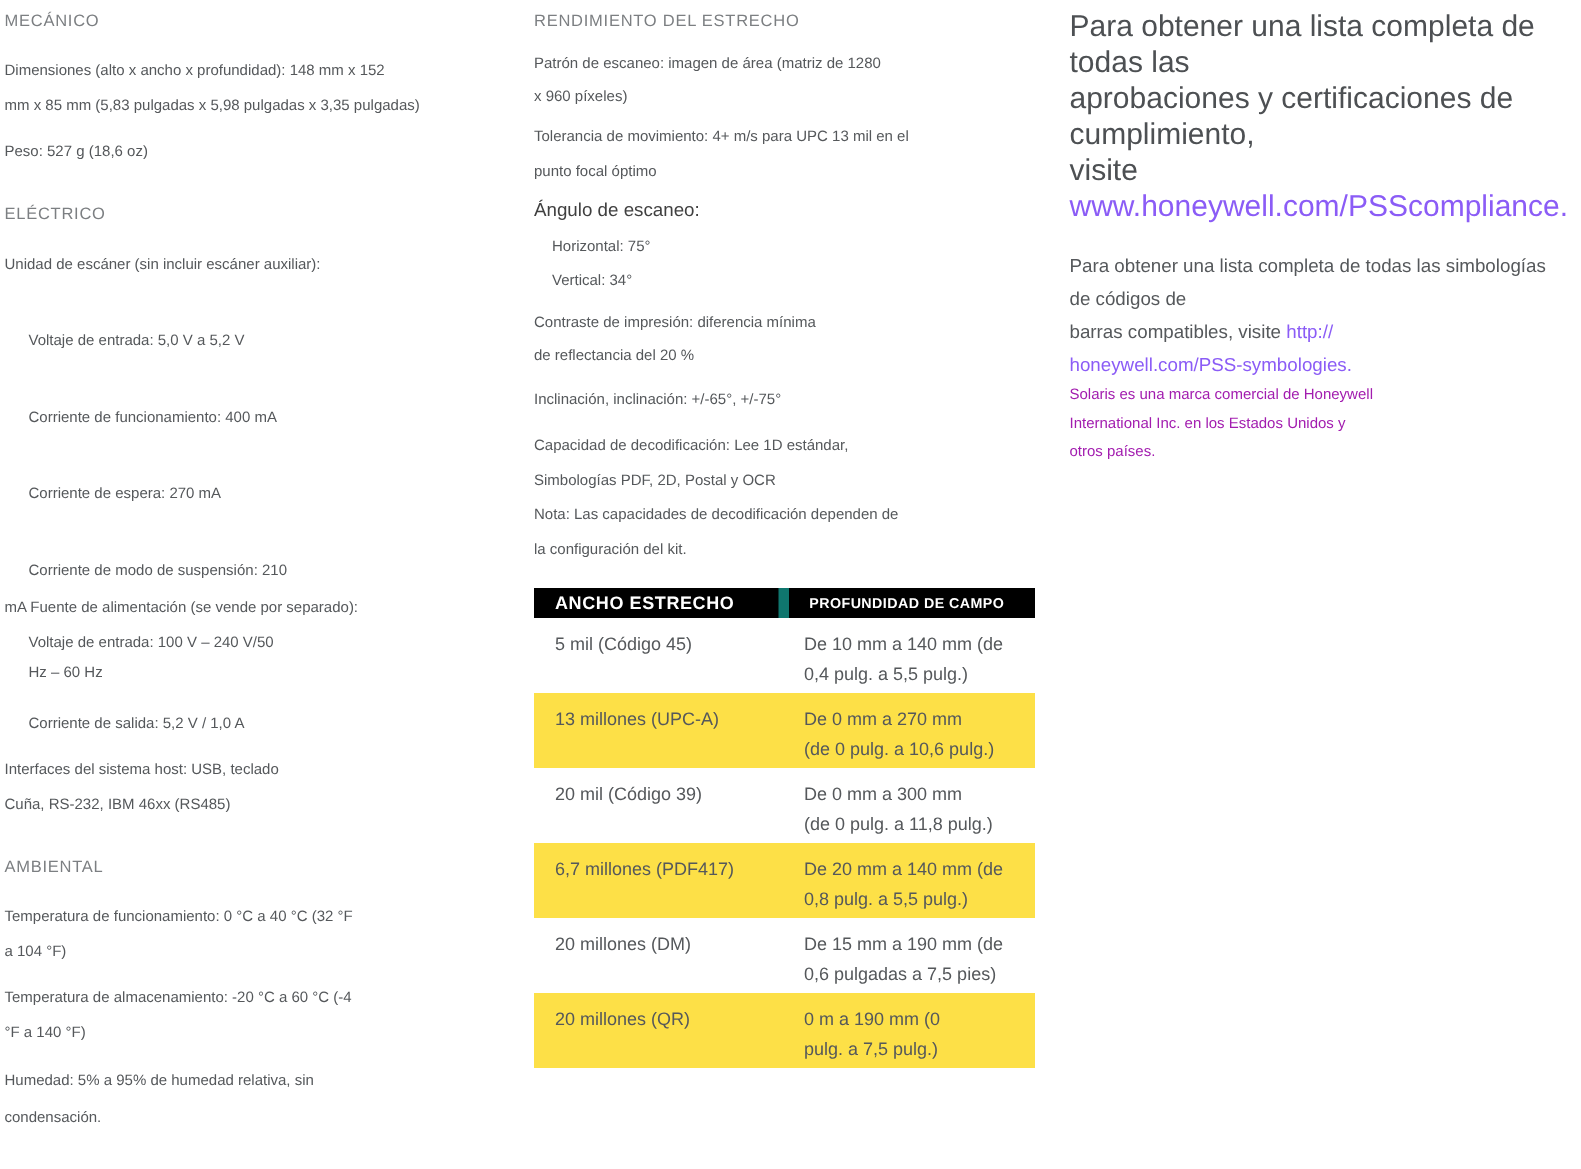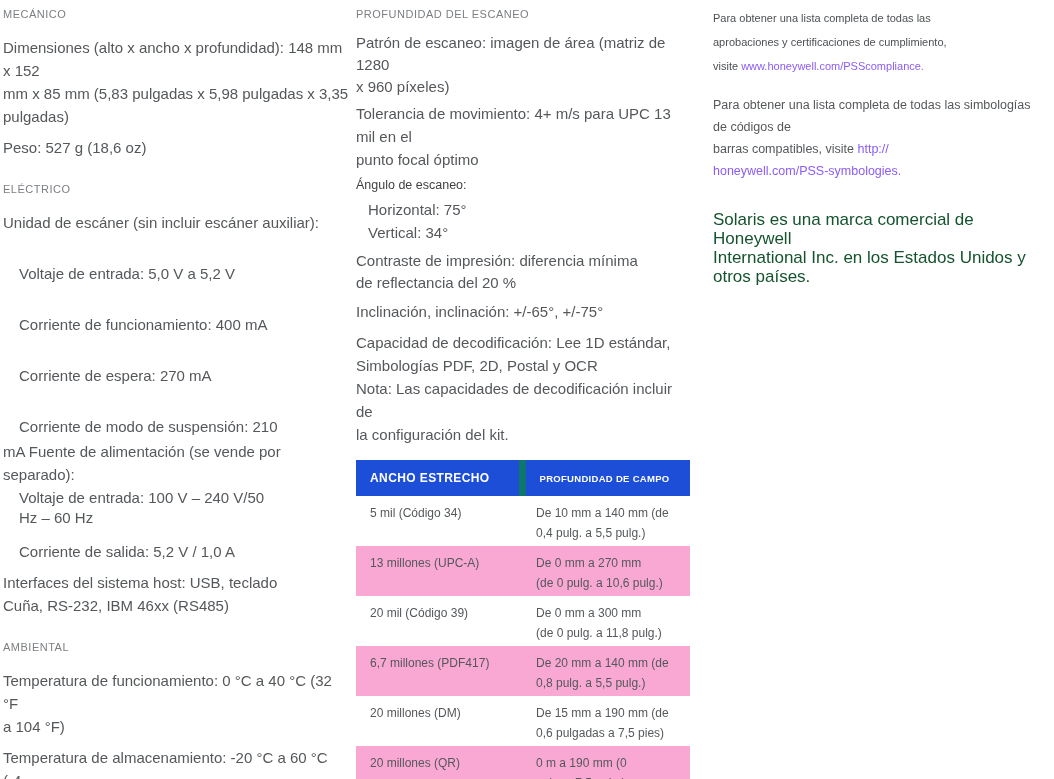--- a/index.html
+++ b/index.html
@@ -5,54 +5,54 @@
   * { margin:0; padding:0; box-sizing:border-box; }
   html,body { width:1054px; height:779px; background:#ffffff; overflow:hidden; }
   body { font-family:"Liberation Sans","DejaVu Sans",sans-serif; color:#55585b; position:relative; }
 
   .col { position:absolute; top:0; }
   .col-left   { left:3px;   width:347px; }
   .col-middle { left:356px; width:335px; }
   .col-right  { left:713px; width:334px; }
 
   .sec-title { font-size:11px; font-weight:400; color:#7c7f82; letter-spacing:.5px; white-space:pre-line; }
-  .body { font-size:15px; line-height:23px; color:#55585b; white-space:pre-line; }
+  .body { font-size:10px; line-height:23px; color:#55585b; white-space:pre-line; }
   .lh20 { line-height:20px; }
   .lh22 { line-height:22px; }
   .lh25 { line-height:25px; }
   .small-label { font-size:12.5px; line-height:17px; color:#404040; white-space:pre-line; }
   .ind { padding-left:16px; }
   .ind-sm { padding-left:12px; }
 
   .mt2{margin-top:2px}.mt4{margin-top:4px}.mt6{margin-top:6px}.mt8{margin-top:8px}
   .mt12{margin-top:12px}.mt18{margin-top:18px}
   .h-mech { margin:8px 0 16px; }
   .h-sec  { margin:24px 0 16px; }
   .h-scan { margin:8px 0 12px; }
 
   .group p { margin-bottom:2px;margin-top:28px; }
 
   
   table.dof { margin-top:14px; width:334px; border-collapse:collapse; table-layout:fixed; }
   table.dof th {
-    background:#1d4ed8; color:#ffffff; text-align:left; vertical-align:middle;
-    height:36px; padding:0 0 0 14px; font-weight:700;
+    background:#000000; color:#ffffff; text-align:left; vertical-align:middle;
+    height:20px; padding:0 0 0 14px; font-weight:700;
   }
   th.th-narrow { width:166px; font-size:12px; letter-spacing:.4px; }
   th.th-depth  { font-size:9.5px; letter-spacing:.3px; color:#f2f2f3; border-left:7px solid #0f766e; }
   table.dof td {
     vertical-align:top; padding:7px 6px 3px 14px;
     font-size:12px; line-height:20px; color:#55585b; white-space:pre-line;
   }
-  tr.alt { background:#f9a8d4; }
+  tr.alt { background:#fde047; }
 
   
-  .rp1 { font-size:11px; line-height:24px; color:#4d5053; white-space:pre-line; margin-top:6px; }
+  .rp1 { font-size:20px; line-height:24px; color:#4d5053; white-space:pre-line; margin-top:6px; }
   .rp2 { font-size:12.5px; line-height:22px; color:#55585b; white-space:pre-line; margin-top:16px; }
-  .rp3 { font-size:17px; line-height:19px; color:#14532d; white-space:pre-line; margin-top:28px; }
+  .rp3 { font-size:10px; line-height:19px; color:#a21caf; white-space:pre-line; margin-top:0; }
   a.red-link { color:#8b5cf6; text-decoration:none; white-space:pre-line; cursor:pointer; }
 </style>
 </head>
 <body>
 
 <section class="col col-left">
   <h3 class="sec-title h-mech">MECÁNICO</h3>
   <p class="body">Dimensiones (alto x ancho x profundidad): 148 mm x 152
 mm x 85 mm (5,83 pulgadas x 5,98 pulgadas x 3,35 pulgadas)</p>
   <p class="body mt8">Peso: 527 g (18,6 oz)</p>
@@ -76,46 +76,46 @@
   <p class="body">Temperatura de funcionamiento: 0 °C a 40 °C (32 °F
 a 104 °F)</p>
   <p class="body mt8">Temperatura de almacenamiento: -20 °C a 60 °C (-4
 °F a 140 °F)</p>
   <p class="body lh25 mt8">Humedad: 5% a 95% de humedad relativa, sin
 condensación.</p>
 
 </section>
 
 <section class="col col-middle">
-  <h3 class="sec-title h-scan">PROFUNDIDAD DEL ESCANEO</h3>
+  <h3 class="sec-title h-scan">RENDIMIENTO DEL ESTRECHO</h3>
   <p class="body lh22">Patrón de escaneo: imagen de área (matriz de 1280
 x 960 píxeles)</p>
   <p class="body mt4">Tolerancia de movimiento: 4+ m/s para UPC 13 mil en el
 punto focal óptimo</p>
   <p class="small-label mt6">Ángulo de escaneo:</p>
   <p class="body ind-sm mt4">Horizontal: 75°</p>
   <p class="body ind-sm">Vertical: 34°</p>
   <p class="body lh22 mt6">Contraste de impresión: diferencia mínima
 de reflectancia del 20 %</p>
   <p class="body mt6">Inclinación, inclinación: +/-65°, +/-75°</p>
   <p class="body mt8">Capacidad de decodificación: Lee 1D estándar,
 Simbologías PDF, 2D, Postal y OCR</p>
-  <p class="body">Nota: Las capacidades de decodificación incluir de
+  <p class="body">Nota: Las capacidades de decodificación dependen de
 la configuración del kit.</p>
 
   <table class="dof">
     <thead>
       <tr>
         <th class="th-narrow">ANCHO ESTRECHO</th>
         <th class="th-depth">PROFUNDIDAD DE CAMPO</th>
       </tr>
     </thead>
     <tbody>
       <tr>
-        <td>5 mil (Código 34)</td>
+        <td>5 mil (Código 45)</td>
         <td>De 10 mm a 140 mm (de
 0,4 pulg. a 5,5 pulg.)</td>
       </tr>
       <tr class="alt">
         <td>13 millones (UPC-A)</td>
         <td>De 0 mm a 270 mm
 (de 0 pulg. a 10,6 pulg.)</td>
       </tr>
       <tr>
         <td>20 mil (Código 39)</td>

